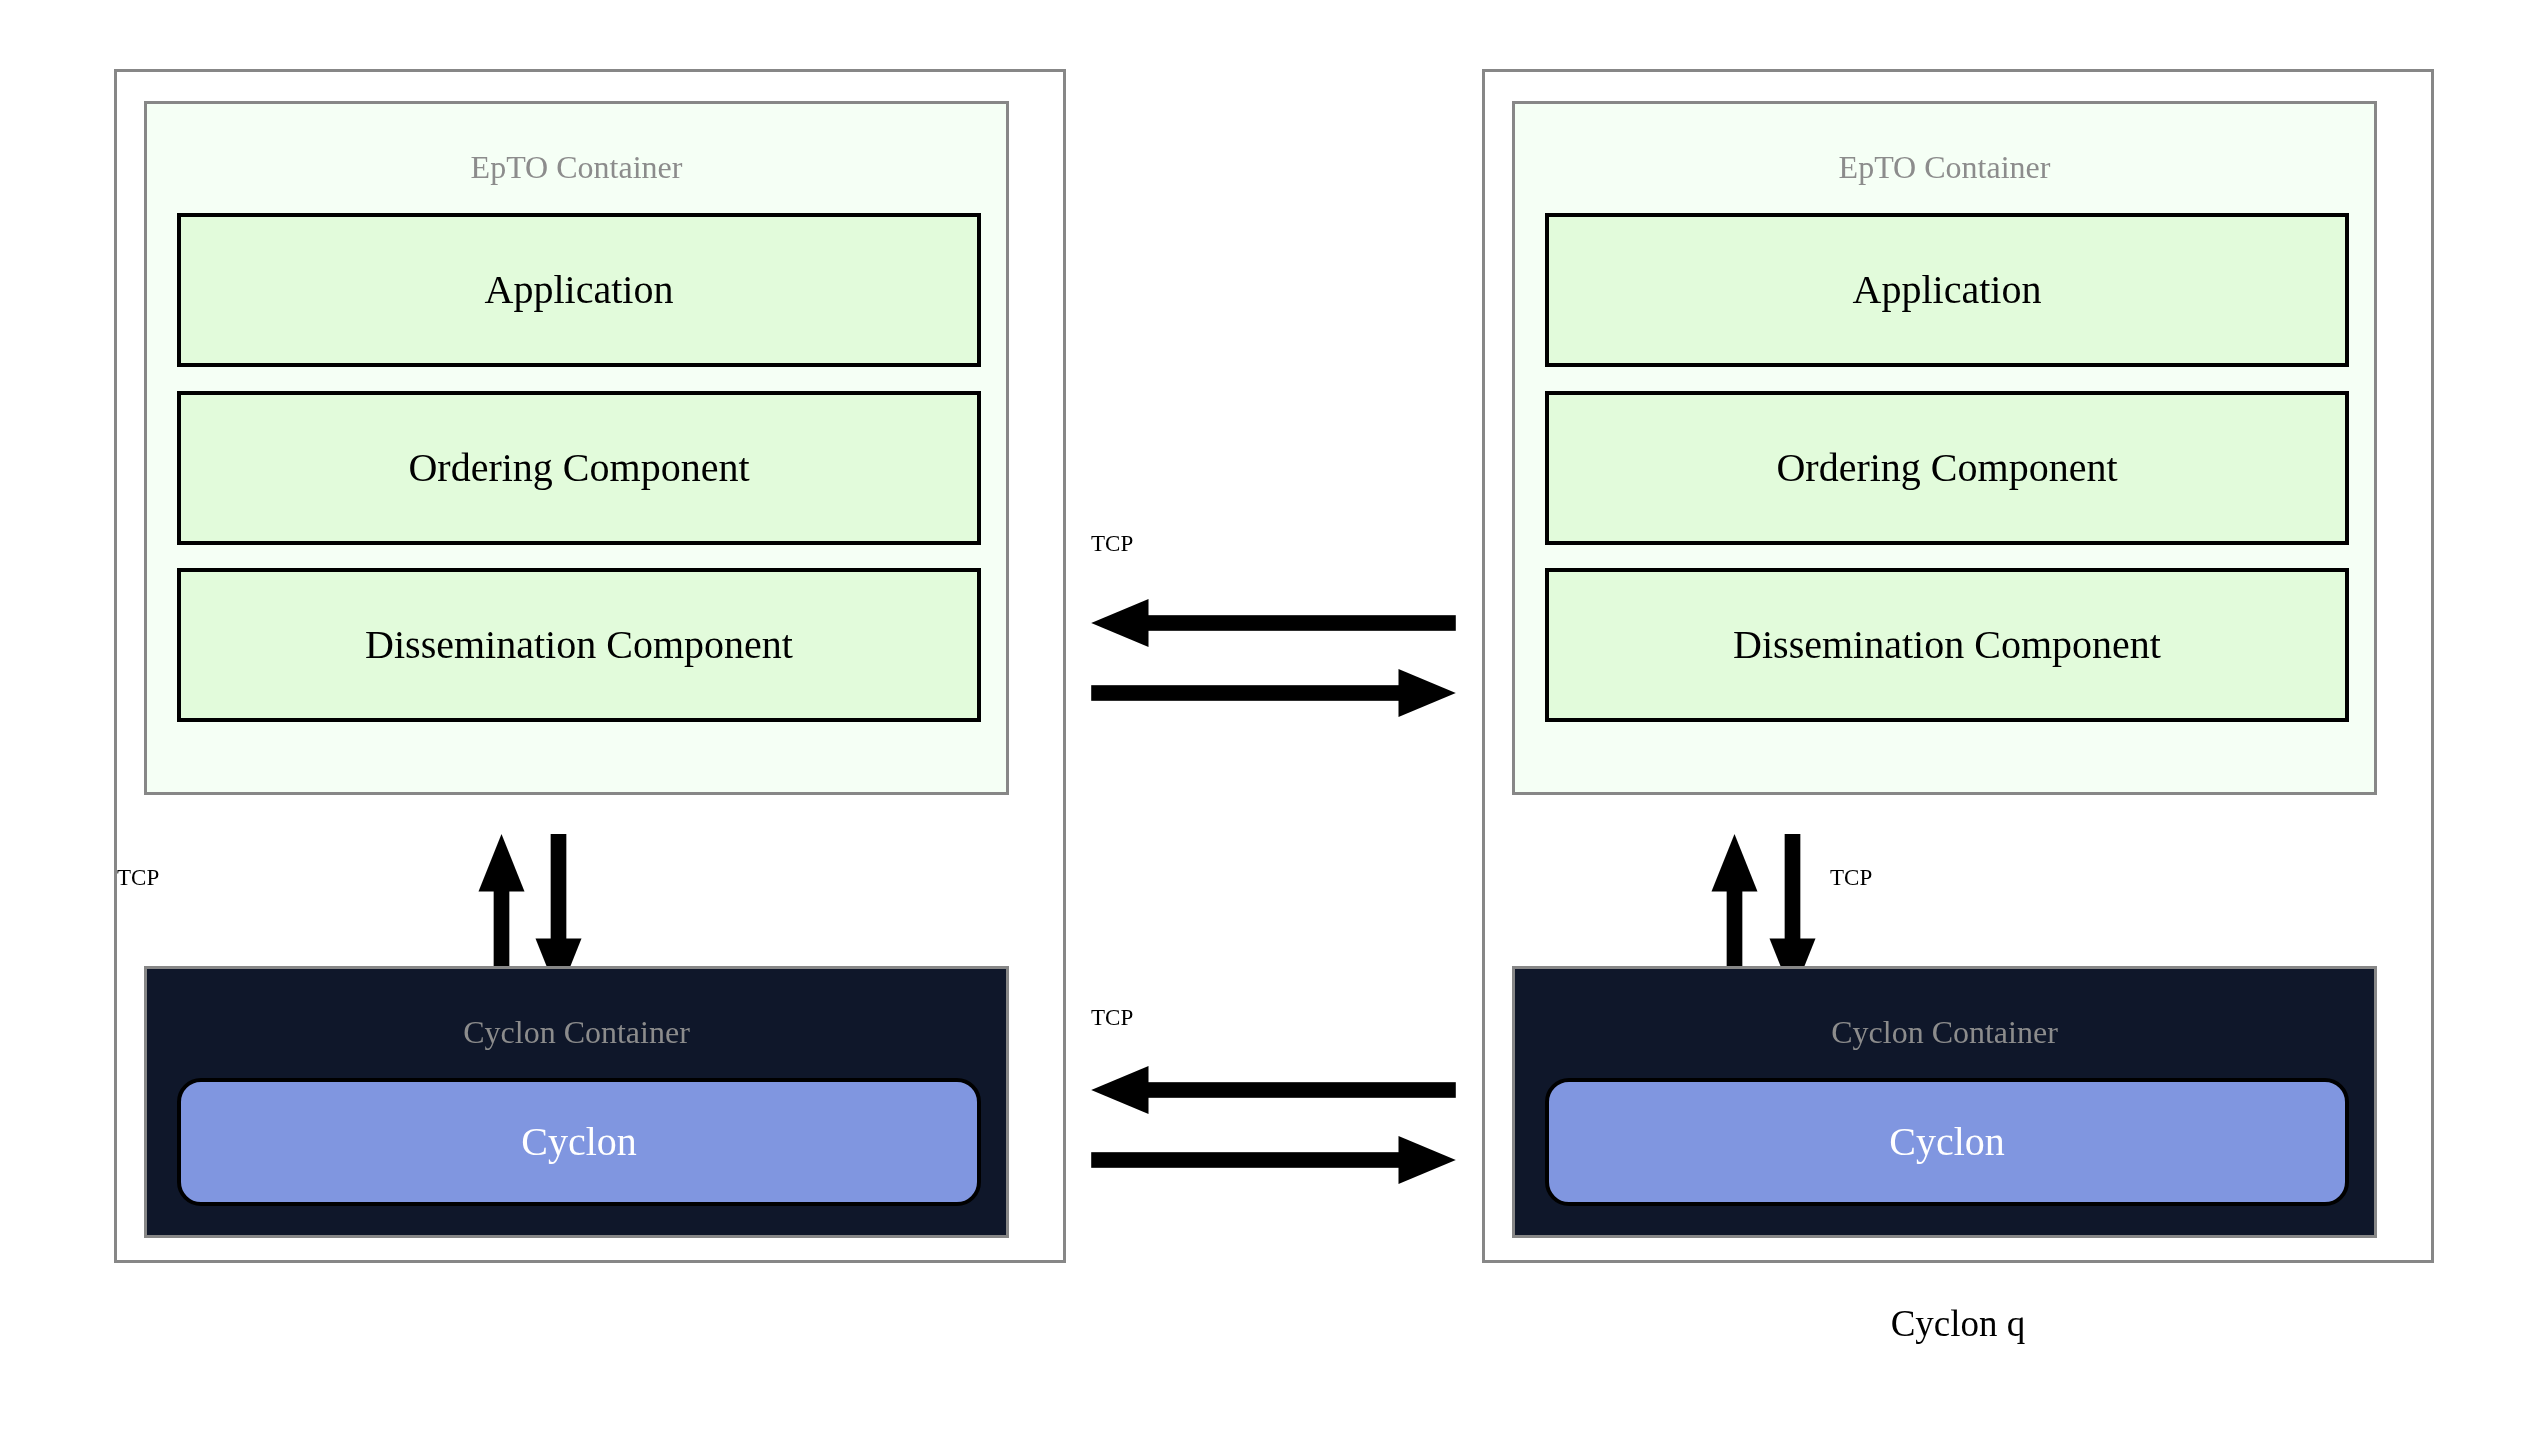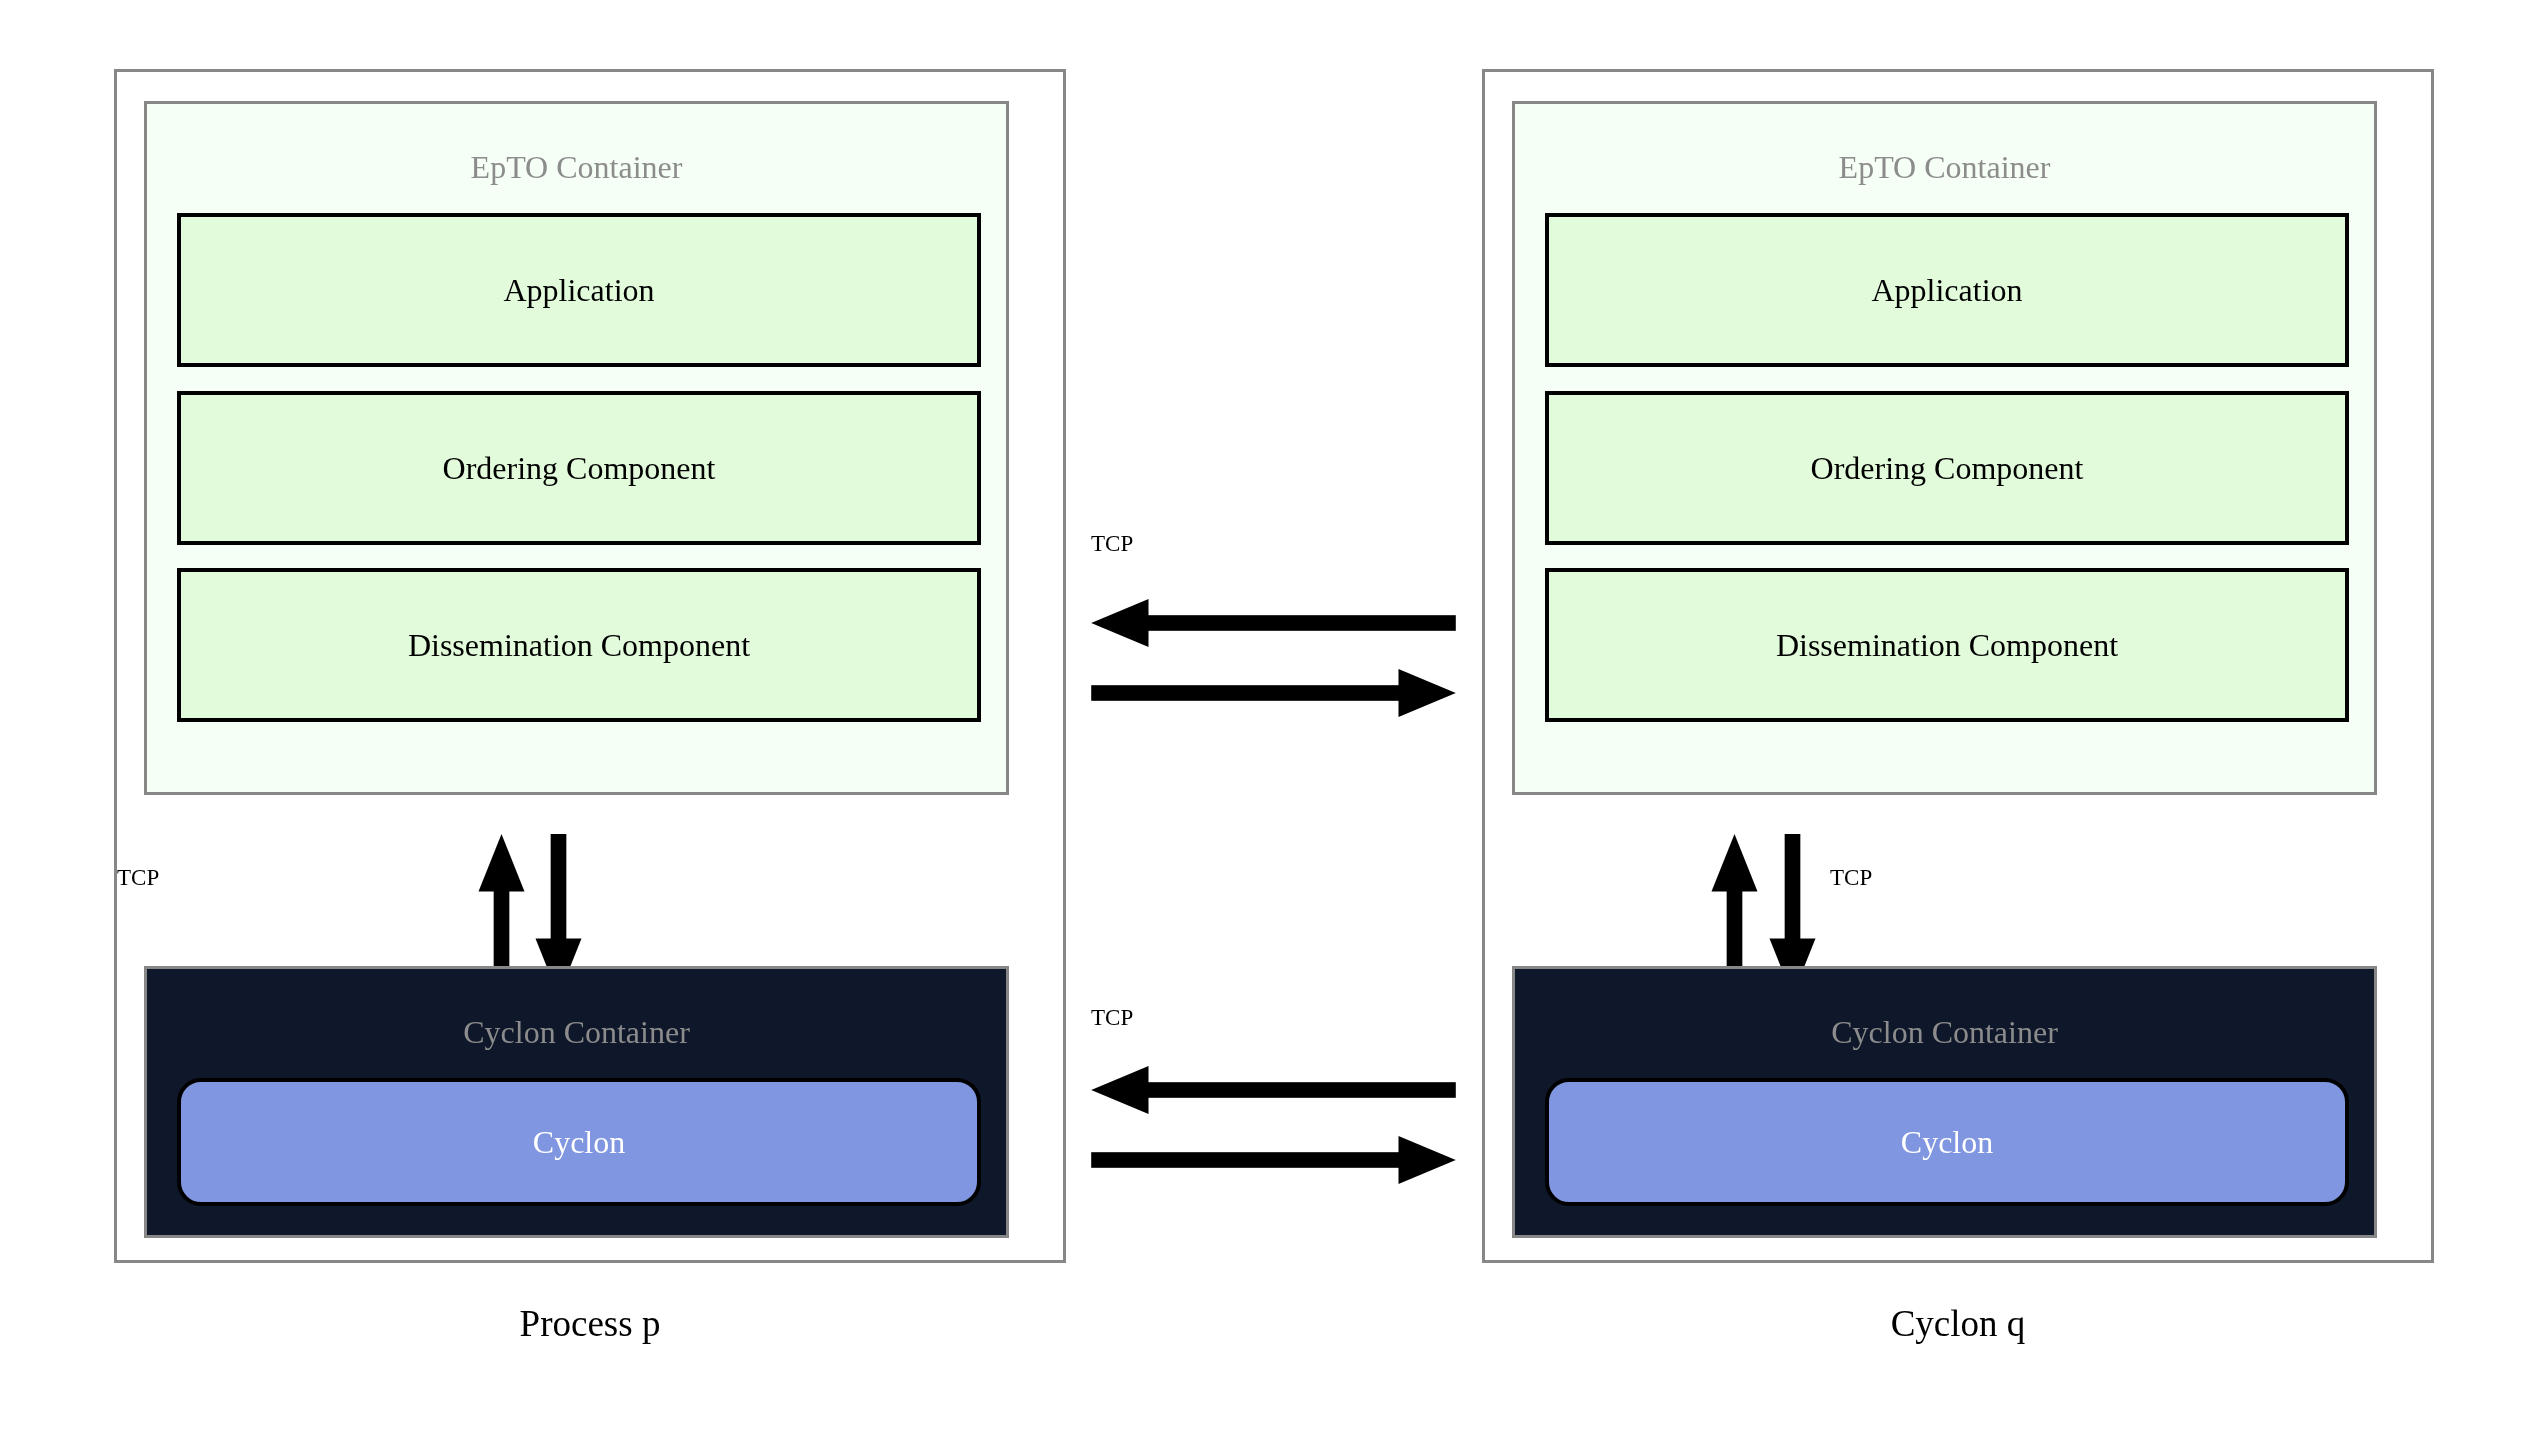--- a/index.html
+++ b/index.html
@@ -62,21 +62,21 @@
   .component-box.green {
     background: #e2fbdb;
     color: #000000;
   }
   .component-box.blue {
     background: #8096e0;
     color: #ffffff;
     border-radius: 24px;
   }
   .component-label {
-    font-size: 32px;
+    font-size: 40px;
     line-height: 1;
     white-space: nowrap;
   }
 
   
   .process-caption {
     position: absolute;
     text-align: center;
     color: #000000;
     font-size: 37px;
@@ -139,21 +139,20 @@
 
     <div class="sub-container cyclon" style="left:27px; top:894px; width:865px; height:272px;">
       <div class="container-title" style="top:47px;">Cyclon Container</div>
 
       <div class="component-box blue" style="left:30px; top:109px; width:804px; height:128px;">
         <span class="component-label">Cyclon</span>
       </div>
     </div>
   </div>
 
-  <div class="process-caption" style="left:114px; top:1305px; width:952px;">Process p</div>
 
   <div class="tcp-label" style="left:1091px; top:532px; width:365px;">TCP</div>
 
   <div class="arrow" style="left:1091px; top:598px;">
     <svg width="365" height="50" viewBox="0 0 700 96">
       <polygon points="0,48 110,2 110,94" fill="#000"></polygon>
       <rect x="100" y="33" width="600" height="30" fill="#000"></rect>
     </svg>
   </div>
 

